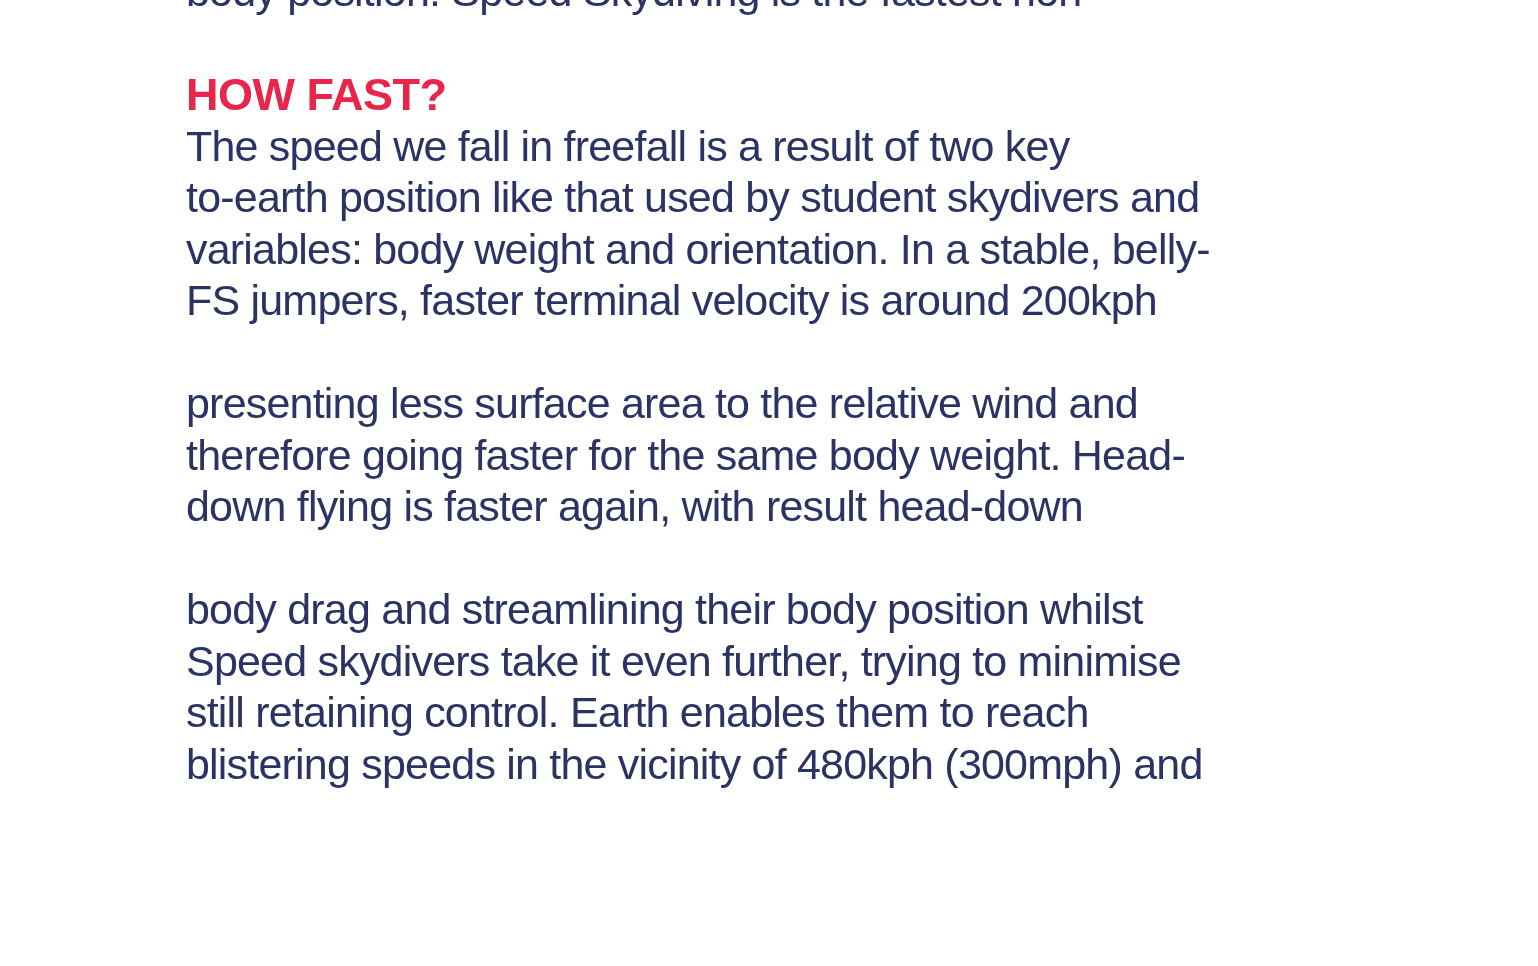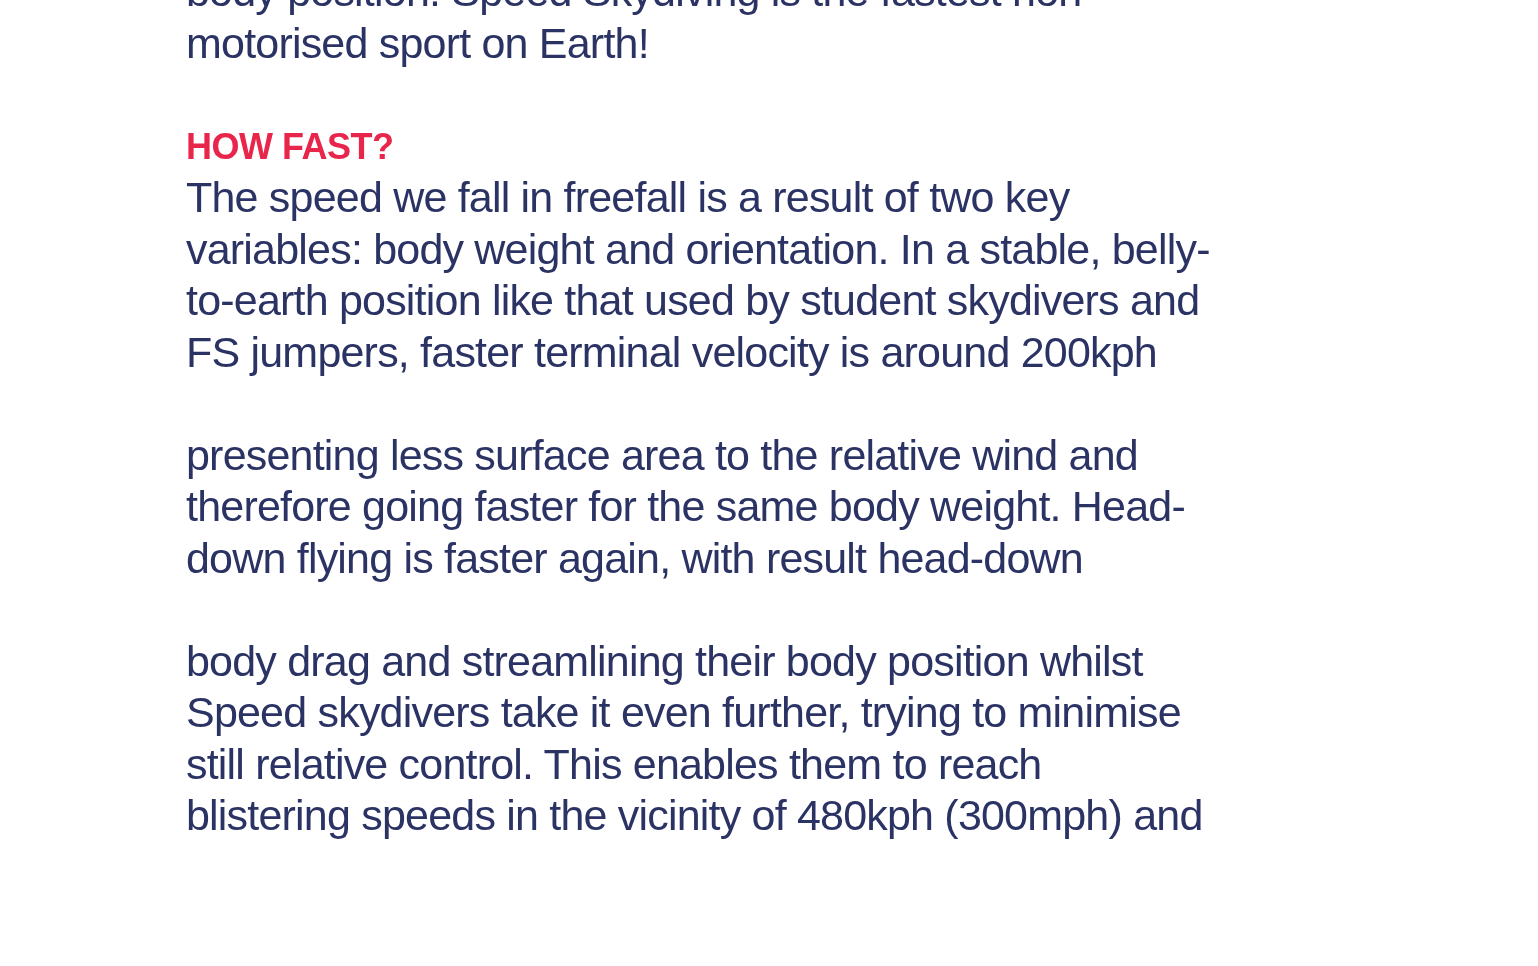--- a/index.html
+++ b/index.html
@@ -26,52 +26,51 @@
   }
   .para:last-child {
     margin-bottom: 0;
   }
   .line {
     white-space: nowrap;
   }
   .heading {
     margin: 0;
     color: #e8254b;
-    font-size: 36px;
+    font-size: 45px;
     line-height: 51.5px;
     font-weight: 800;
     letter-spacing: -0.5px;
     white-space: nowrap;
   }
 </style>
 </head>
 <body>
 
 <div class="doc">
 
   <div class="para">
     <div class="line">body position. Speed Skydiving is the fastest non-</div>
-    <div class="line">motorised sport on Earth!</div>
   </div>
 
   <h2 class="heading">HOW FAST?</h2>
 
   <div class="para">
     <div class="line">The speed we fall in freefall is a result of two key</div>
+    <div class="line">to-earth position like that used by student skydivers and</div>
     <div class="line">variables: body weight and orientation. In a stable, belly-</div>
-    <div class="line">to-earth position like that used by student skydivers and</div>
     <div class="line">FS jumpers, faster terminal velocity is around 200kph</div>
   </div>
 
   <div class="para">
     <div class="line">presenting less surface area to the relative wind and</div>
     <div class="line">therefore going faster for the same body weight. Head-</div>
     <div class="line">down flying is faster again, with result head-down</div>
   </div>
 
   <div class="para">
     <div class="line">body drag and streamlining their body position whilst</div>
     <div class="line">Speed skydivers take it even further, trying to minimise</div>
-    <div class="line">still relative control. This enables them to reach</div>
+    <div class="line">still retaining control. Earth enables them to reach</div>
     <div class="line">blistering speeds in the vicinity of 480kph (300mph) and</div>
   </div>
 
 </div>
 
 </body></html>

